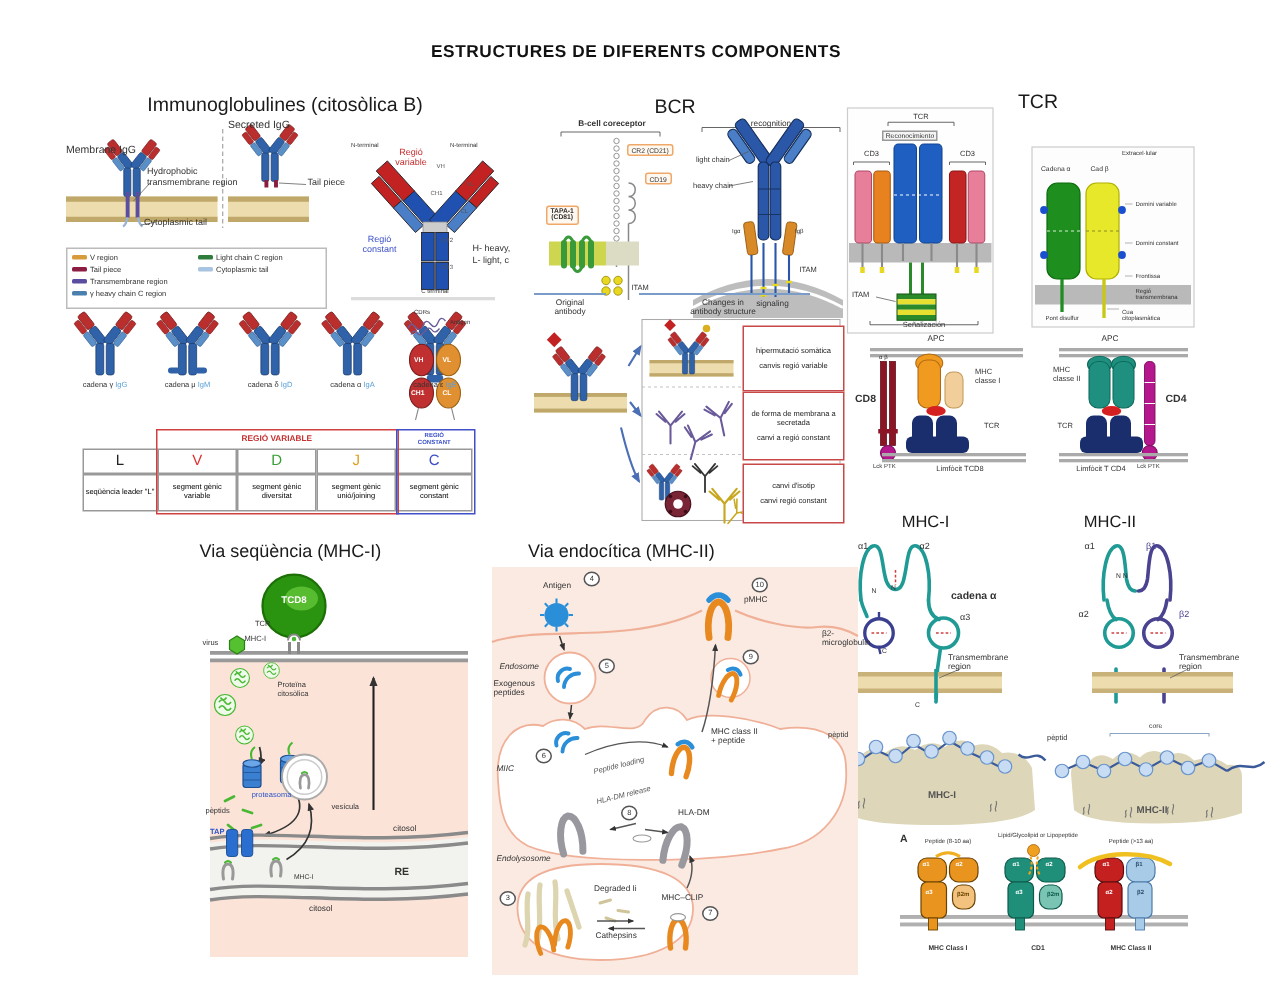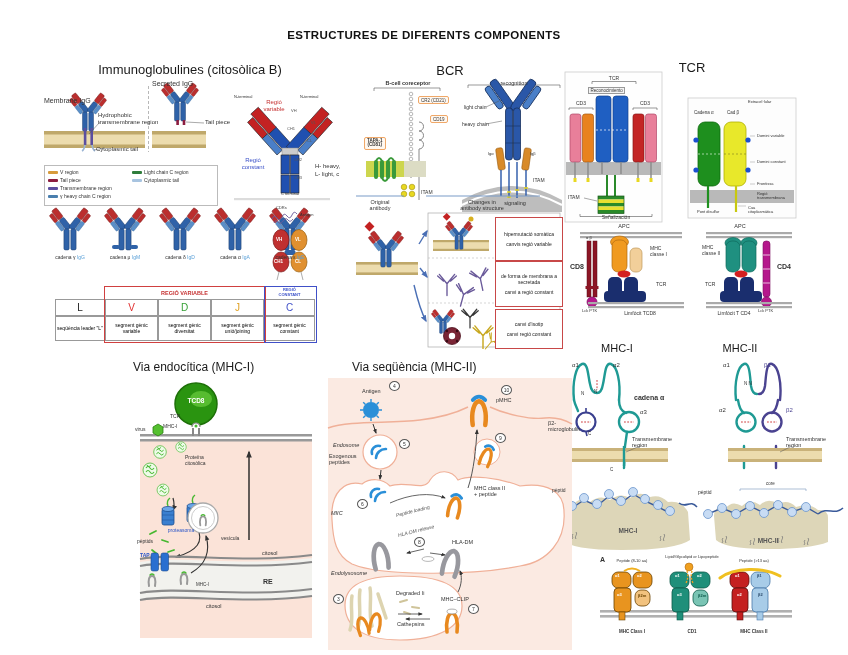--- a/index.html
+++ b/index.html
@@ -687,39 +687,39 @@
 <span class="l wht b" style="left:677px;top:593px;font-size:4px">α3</span>
 <span class="l b" style="left:698px;top:594px;font-size:4px;color:#0c5a4a">β2m</span>
 <span class="l wht b" style="left:735px;top:574px;font-size:4px">α1</span>
 <span class="l b" style="left:757px;top:574px;font-size:4px;color:#2a4a6a">β1</span>
 <span class="l wht b" style="left:737px;top:593px;font-size:4px">α2</span>
 <span class="l b" style="left:758px;top:593px;font-size:4px;color:#2a4a6a">β2</span>
 <span class="l c b" style="left:606px;top:629px;font-size:4.5px;width:52px">MHC Class I</span>
 <span class="l c b" style="left:662px;top:629px;font-size:4.5px;width:60px">CD1</span>
 <span class="l c b" style="left:726px;top:629px;font-size:4.5px;width:56px">MHC Class II</span>
 
-<div class="h2" style="left:133px;top:360px;font-size:12px">Via endocítica (MHC-I)</div>
+<div class="h2" style="left:133px;top:360px;font-size:12px">Via seqüència (MHC-I)</div>
 <span class="l c b wht" style="left:181px;top:397px;width:30px;font-size:6.5px">TCD8</span>
 <span class="l" style="left:170px;top:413px">TCR</span>
 <span class="l" style="left:163px;top:423px">MHC-I</span>
 <span class="l" style="left:135px;top:426px">virus</span>
 <span class="l" style="left:185px;top:455px">
       <span class="blk">Proteïna</span>
       <span class="blk">citosòlica</span>
     </span>
 <span class="l c blue2" style="left:158px;top:527px;width:46px">proteasoma</span>
 <span class="l" style="left:137px;top:538px">pèptids</span>
 <span class="l b blue2" style="left:140px;top:552px">TAP</span>
 <span class="l" style="left:221px;top:535px">vesícula</span>
 <span class="l" style="left:262px;top:550px;font-size:5.5px">citosol</span>
 <span class="l" style="left:196px;top:582px;font-size:4.5px">MHC-I</span>
 <span class="l b" style="left:263px;top:578px;font-size:7px">RE</span>
 <span class="l" style="left:206px;top:603px;font-size:5.5px">citosol</span>
 
-<div class="h2" style="left:352px;top:360px;font-size:12px">Via seqüència (MHC-II)</div>
+<div class="h2" style="left:352px;top:360px;font-size:12px">Via endocítica (MHC-II)</div>
 <span class="l" style="left:362px;top:388px;font-size:5.5px">Antigen</span>
 <span class="step" style="left:389px;top:381px">4</span>
 <span class="l" style="left:496px;top:397px;font-size:5.5px">pMHC</span>
 <span class="step" style="left:501px;top:385px">10</span>
 <span class="l i" style="left:333px;top:442px;font-size:5.5px">Endosome</span>
 <span class="step" style="left:399px;top:439px">5</span>
 <span class="l" style="left:329px;top:453px;font-size:5.5px">
       <span class="blk">Exogenous</span>
       <span class="blk">peptides</span>
     </span>

